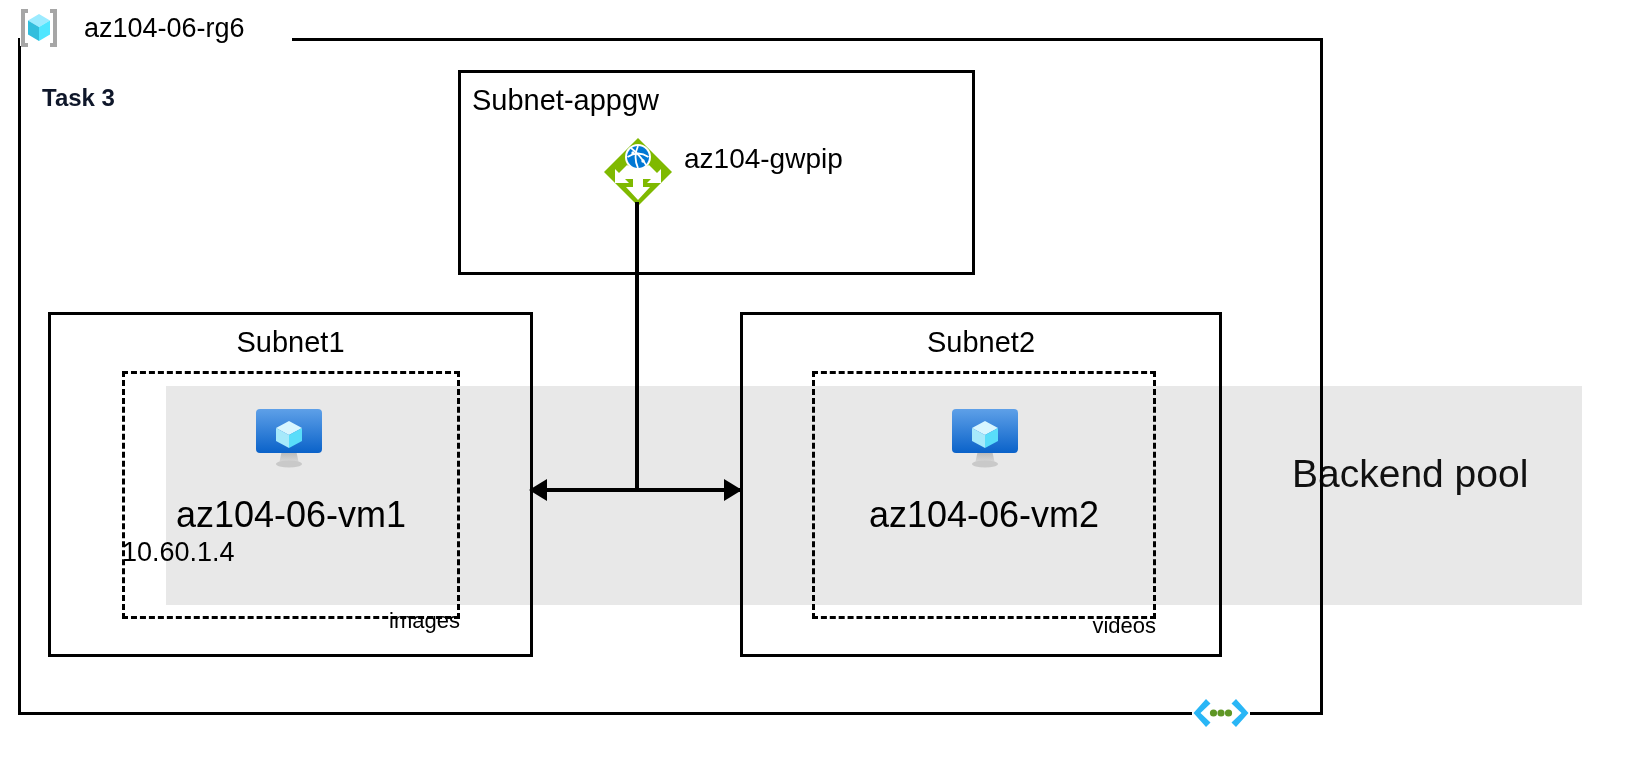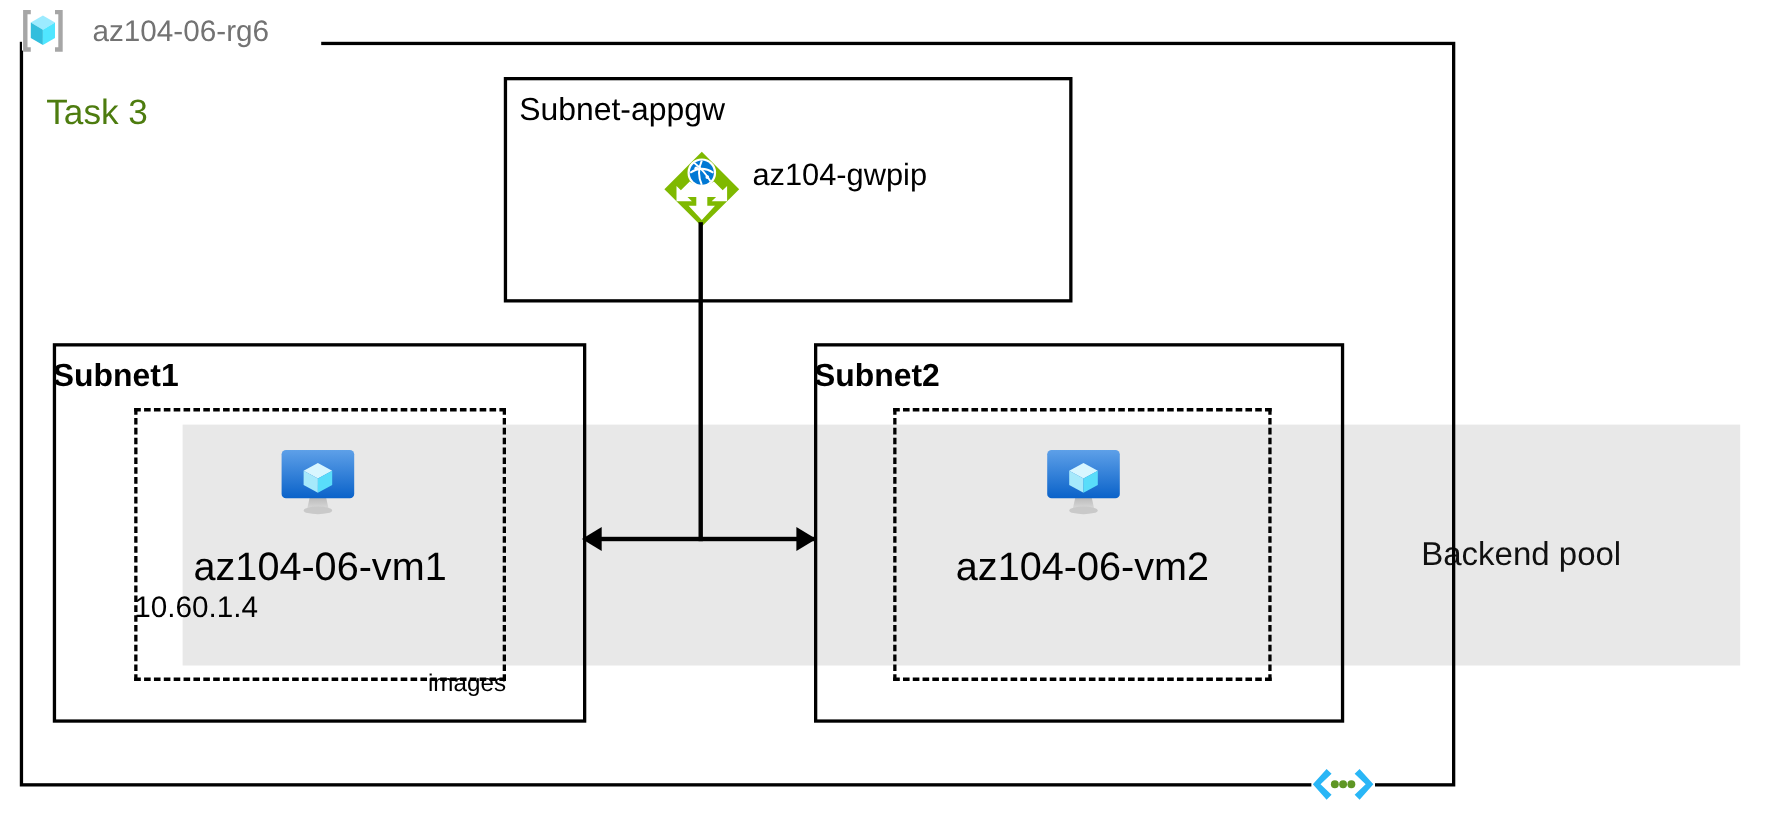--- a/index.html
+++ b/index.html
@@ -21,37 +21,37 @@
     box-sizing:border-box;
     background:transparent;
   }
   
   #rg-title-gap{
     left:20px;top:30px;width:272px;height:16px;background:#ffffff;
   }
   #rg-icon{left:16px;top:6px;width:46px;height:44px;}
   #rg-label{
     left:84px;top:8px;
-    font-size:27px;line-height:40px;color:#737373;white-space:nowrap;
+    font-size:27px;line-height:40px;color:#000000;white-space:nowrap;
   }
 
   
   #task-label{
     left:42px;top:84px;
-    font-size:32px;font-weight:normal;color:#4d7c0f;white-space:nowrap;
+    font-size:24px;font-weight:bold;color:#0f172a;white-space:nowrap;
   }
 
   
   #backend-band{
     left:166px;top:386px;width:1416px;height:219px;
     background:#E8E8E8;
   }
   #backend-label{
     left:1292px;top:452px;width:290px;
-    font-size:30px;color:#111;white-space:nowrap;margin-top:36px;
+    font-size:39px;color:#111;white-space:nowrap;
   }
 
   
   #subnet-appgw-box{
     left:458px;top:70px;width:517px;height:205px;
     border:3px solid #000;box-sizing:border-box;background:transparent;
   }
   #subnet-appgw-title{
     left:472px;top:84px;font-size:29px;white-space:nowrap;
   }
@@ -80,21 +80,21 @@
     border-left:18px solid #000;
   }
 
   
   .subnet-box{
     border:3px solid #000;box-sizing:border-box;background:transparent;
   }
   #subnet1-box{left:48px;top:312px;width:485px;height:345px;}
   #subnet2-box{left:740px;top:312px;width:482px;height:345px;}
   .subnet-title{
-    font-size:29px;text-align:left;white-space:nowrap;font-weight:bold;
+    font-size:29px;text-align:center;white-space:nowrap;
   }
   #subnet1-title{left:48px;top:326px;width:485px;}
   #subnet2-title{left:740px;top:326px;width:482px;}
 
   
   .vm-dashed{
     border:3px dashed #000;box-sizing:border-box;background:transparent;
   }
   #vm1-dashed{left:122px;top:371px;width:338px;height:248px;}
   #vm2-dashed{left:812px;top:371px;width:344px;height:248px;}
@@ -237,20 +237,21 @@
       <path d="M30 44 L44 44 L47 58 L27 58 Z" fill="url(#vmStand2)"></path>
       <ellipse cx="37" cy="58" rx="13" ry="3.5" fill="#C9C9C9"></ellipse>
       <rect x="4" y="3" width="66" height="44" rx="4" ry="4" fill="url(#vmScreen2)"></rect>
       <path d="M37 15 L50 22 L37 29 L24 22 Z" fill="#D8F6FF"></path>
       <path d="M24 22 L37 29 L37 42 L24 35 Z" fill="#A6E9FB"></path>
       <path d="M50 22 L50 35 L37 42 L37 29 Z" fill="#59DDFA"></path>
     </svg>
   </div>
 
   <div class="abs vm-name" id="vm2-name">az104-06-vm2</div>
+  <div class="abs path-label" id="videos-label">videos</div>
 
   <div class="abs" id="vnet-icon">
     <svg viewBox="0 0 58 34" width="58" height="34" xmlns="http://www.w3.org/2000/svg">
 
       <rect x="0" y="0" width="58" height="34" fill="#ffffff"></rect>
 
       <path d="M14 3 L18.5 7.5 L8.5 17 L18.5 26.5 L14 31 L1.5 17 Z" fill="#29B6F6"></path>
 
       <path d="M44 3 L39.5 7.5 L49.5 17 L39.5 26.5 L44 31 L56.5 17 Z" fill="#29B6F6"></path>
 

